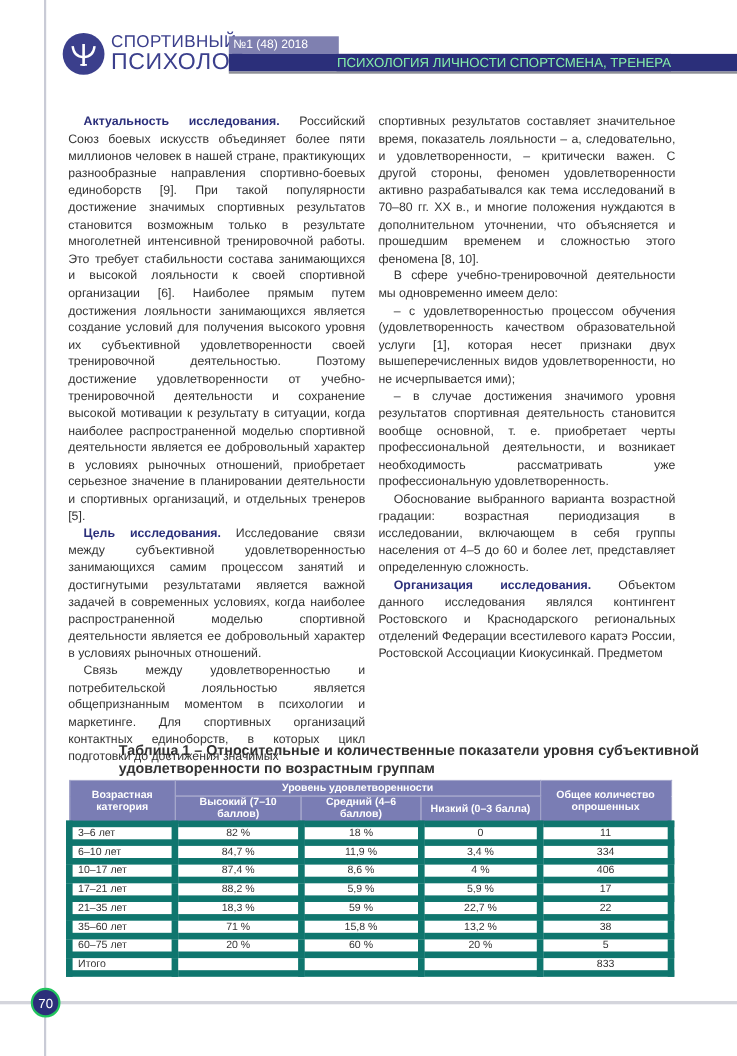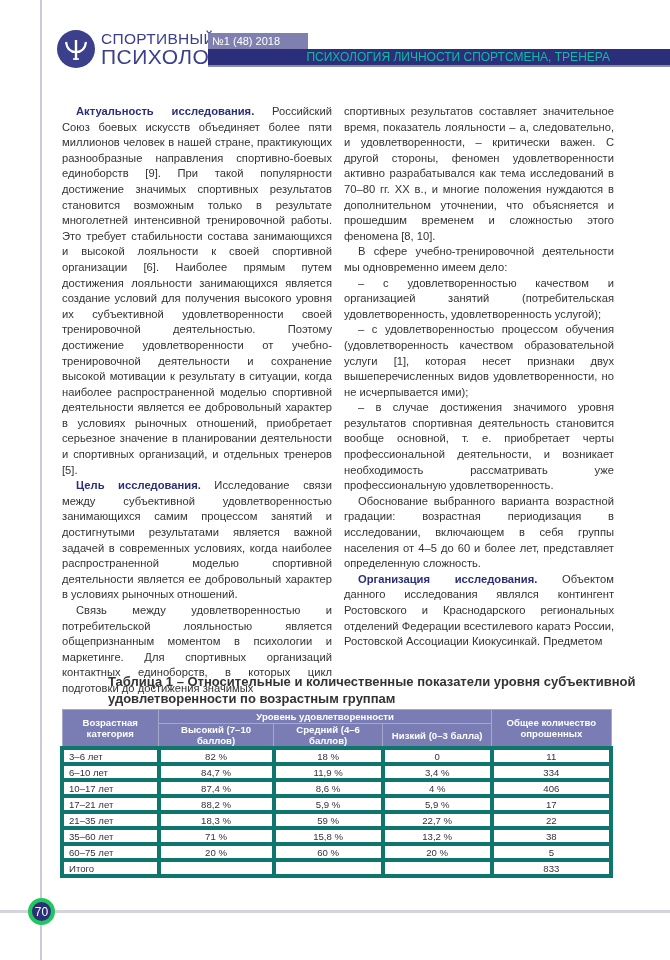--- a/index.html
+++ b/index.html
@@ -10,38 +10,38 @@
   .hline-bottom { position: absolute; left: 0; top: 910px; width: 670px; height: 3px; background: #d4d5dc; }
 
   .logo { position: absolute; left: 57px; top: 30px; display: flex; align-items: center; }
   .logo-circle { width: 38px; height: 38px; border-radius: 50%; background: #3b3f8c; display: flex; align-items: center; justify-content: center; }
   .logo-text { margin-left: 6px; color: #3b3f8c; line-height: 1; }
   .logo-line1 { font-size: 15.5px; letter-spacing: 0.3px; }
   .logo-line2 { font-size: 21px; letter-spacing: 0.5px; margin-top: 0px; }
 
   .issue-tab { position: absolute; left: 208px; top: 33px; width: 100px; height: 16px; background: #7f80b0; color: #fff; font-size: 11px; padding-left: 4px; line-height: 16px; }
   .header-bar { position: absolute; left: 208px; top: 49px; width: 462px; height: 16px; background: #2b2f7a; }
-  .header-bar-text { position: absolute; right: 60px; top: 49px; height: 16px; line-height: 16px; color: #14b8a6; font-size: 12px; background: #2b2f7a; }
+  .header-bar-text { position: absolute; right: 60px; top: 49px; height: 16px; line-height: 16px; color: #86efac; font-size: 12px; background: #2b2f7a; }
   .header-underline { position: absolute; left: 208px; top: 65px; width: 462px; height: 2px; background: #8e8f96; }
 
   .col { position: absolute; top: 104px; font-size: 11.2px; line-height: 15.6px; text-align: justify; color: #333; }
   .col-left { left: 62px; width: 270px; }
   .col-right { left: 344px; width: 270px; }
   .col p { text-indent: 14px; }
   .col .b { font-weight: bold; color: #2b2f7a; }
 
   .table-title { position: absolute; left: 60px; top: 673px; width: 560px; font-size: 13px; font-weight: bold; color: #333; line-height: 17px; margin-left: 48px; }
 
   table.data { position: absolute; left: 60px; top: 709px; width: 553px; border-collapse: collapse; font-size: 9.6px; color: #333; }
   table.data th { background: #7a7db4; color: #fff; font-weight: bold; border: 1px solid #a5a7cb; height: 14px; padding: 0 3px; text-align: center; }
-  table.data td { border: 4px solid #0f766e; height: 16px; text-align: center; padding: 0 4px; }
+  table.data td { border: 6px solid #0f766e; height: 16px; text-align: center; padding: 0 4px; }
   table.data td.cat { text-align: left; padding-left: 5px; }
   table.data td.bold { font-weight: normal; }
 
-  .page-num { position: absolute; left: 28px; top: 898px; width: 27px; height: 27px; border-radius: 50%; background: #2b2f7a; border: 4px solid #22c55e; color: #fff; font-size: 12px; display: flex; align-items: center; justify-content: center; }
+  .page-num { position: absolute; left: 28px; top: 898px; width: 27px; height: 27px; border-radius: 50%; background: #2b2f7a; border: 2px solid #22c55e; color: #fff; font-size: 12px; display: flex; align-items: center; justify-content: center; }
 </style>
 </head>
 <body>
 
 <div class="vline"></div>
 <div class="hline-bottom"></div>
 
 <div class="logo">
   <div class="logo-circle">
     <svg width="30" height="30" viewBox="0 0 30 30">
@@ -64,21 +64,20 @@
 
 <div class="col col-left">
   <p><span class="b">Актуальность исследования.</span><span> Российский Союз боевых искусств объединяет более пяти миллионов человек в нашей стране, практикующих разнообразные направления спортивно-боевых единоборств [9]. При такой популярности достижение значимых спортивных результатов становится возможным только в результате многолетней интенсивной тренировочной работы. Это требует стабильности состава занимающихся и высокой лояльности к своей спортивной организации [6]. Наиболее прямым путем достижения лояльности занимающихся является создание условий для получения высокого уровня их субъективной удовлетворенности своей тренировочной деятельностью. Поэтому достижение удовлетворенности от учебно-тренировочной деятельности и сохранение высокой мотивации к результату в ситуации, когда наиболее распространенной моделью спортивной деятельности является ее добровольный характер в условиях рыночных отношений, приобретает серьезное значение в планировании деятельности и спортивных организаций, и отдельных тренеров [5].</span></p>
   <p><span class="b">Цель исследования.</span><span> Исследование связи между субъективной удовлетворенностью занимающихся самим процессом занятий и достигнутыми результатами является важной задачей в современных условиях, когда наиболее распространенной моделью спортивной деятельности является ее добровольный характер в условиях рыночных отношений.</span></p>
   <p>Связь между удовлетворенностью и потребительской лояльностью является общепризнанным моментом в психологии и маркетинге. Для спортивных организаций контактных единоборств, в которых цикл подготовки до достижения значимых</p>
 </div>
 
 <div class="col col-right">
   <p style="text-indent:0">спортивных результатов составляет значительное время, показатель лояльности – а, следовательно, и удовлетворенности, – критически важен. С другой стороны, феномен удовлетворенности активно разрабатывался как тема исследований в 70–80 гг. XX в., и многие положения нуждаются в дополнительном уточнении, что объясняется и прошедшим временем и сложностью этого феномена [8, 10].</p>
   <p>В сфере учебно-тренировочной деятельности мы одновременно имеем дело:</p>
-  <p>– с удовлетворенностью качеством и организацией занятий (потребительская удовлетворенность, удовлетворенность услугой);</p>
   <p>– с удовлетворенностью процессом обучения (удовлетворенность качеством образовательной услуги [1], которая несет признаки двух вышеперечисленных видов удовлетворенности, но не исчерпывается ими);</p>
   <p>– в случае достижения значимого уровня результатов спортивная деятельность становится вообще основной, т. е. приобретает черты профессиональной деятельности, и возникает необходимость рассматривать уже профессиональную удовлетворенность.</p>
   <p>Обоснование выбранного варианта возрастной градации: возрастная периодизация в исследовании, включающем в себя группы населения от 4–5 до 60 и более лет, представляет определенную сложность.</p>
   <p><span class="b">Организация исследования.</span><span> Объектом данного исследования являлся контингент Ростовского и Краснодарского региональных отделений Федерации всестилевого каратэ России, Ростовской Ассоциации Киокусинкай. Предметом</span></p>
 </div>
 
 <div class="table-title">Таблица 1 – Относительные и количественные показатели уровня субъективной удовлетворенности по возрастным группам</div>
 
 <table class="data">
   <colgroup>

